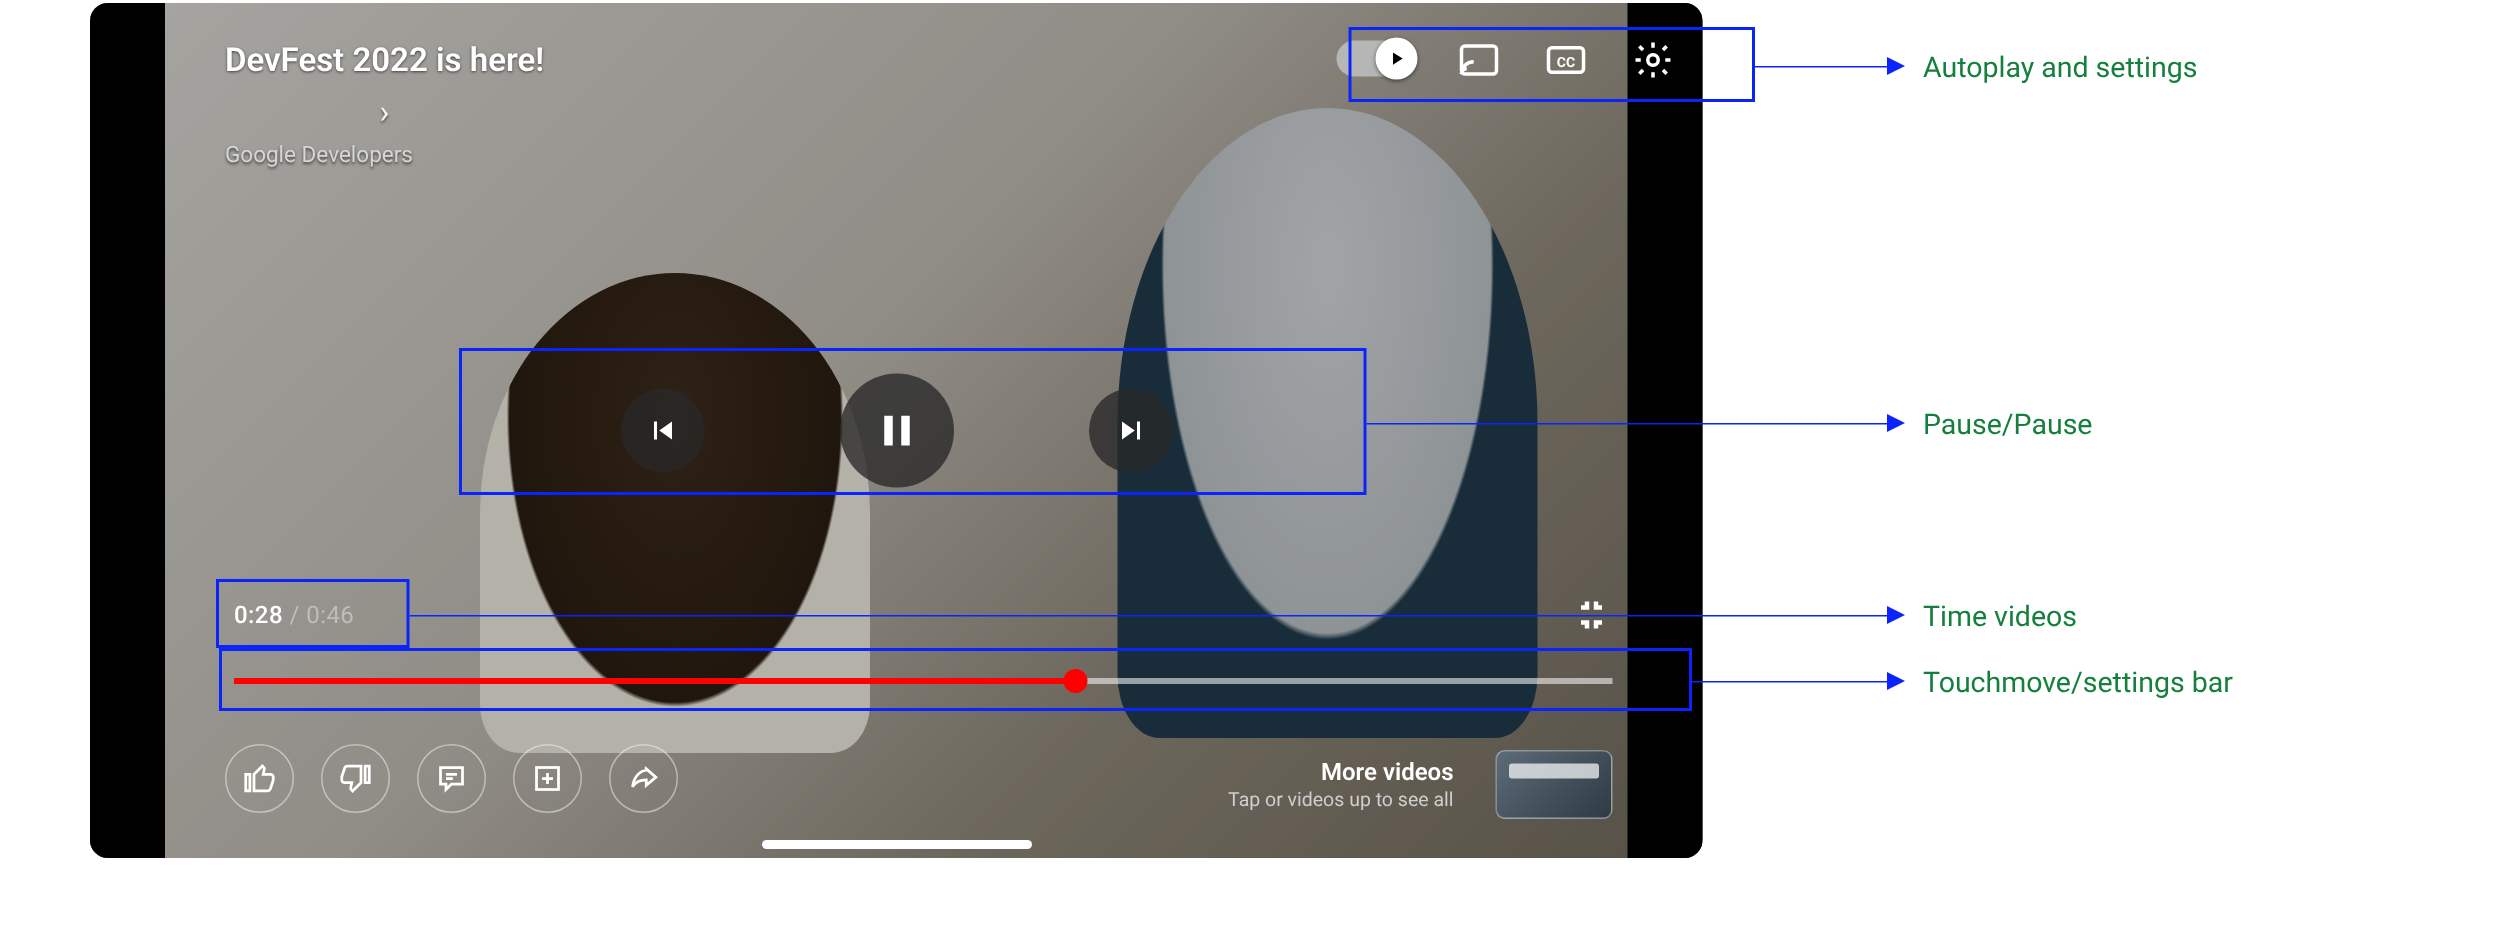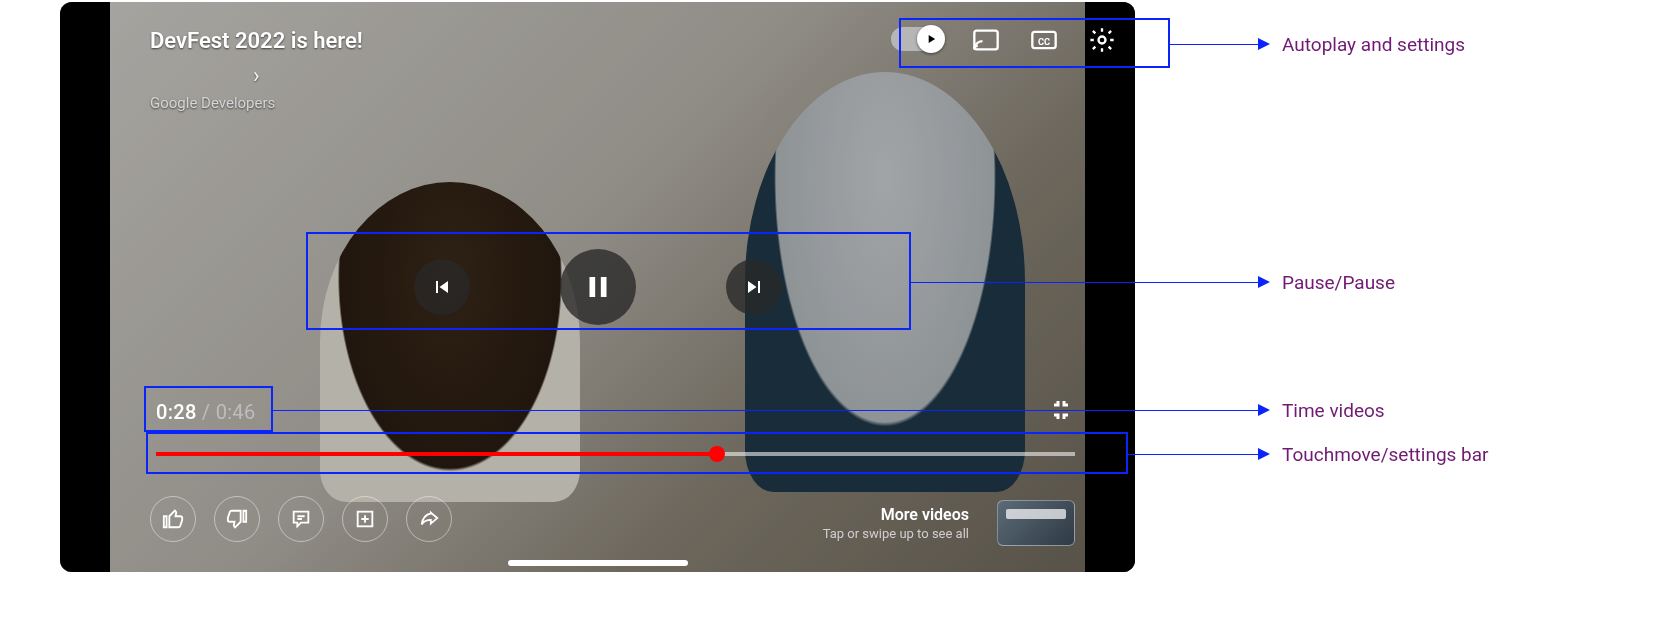--- a/index.html
+++ b/index.html
@@ -59,21 +59,21 @@
   .ctrl-icon{width:30px;height:30px;display:flex;align-items:flex-end;justify-content:center;cursor:pointer;}
   .ctrl-icon svg{width:28px;height:28px;stroke:#fff;fill:none;stroke-width:2;}
 
   
   .center-controls{position:absolute;left:50%;top:50%;transform:translate(-50%,-50%);display:flex;align-items:center;gap:90px;}
   .ctrl-btn{width:56px;height:56px;border-radius:50%;background:rgba(40,40,40,.78);display:flex;align-items:center;justify-content:center;cursor:pointer;}
   .ctrl-btn.big{width:76px;height:76px;}
   .ctrl-btn svg{fill:#fff;}
 
   
-  .time-row{position:absolute;left:96px;top:398px;font-size:20px;color:#fff;font-weight:500;letter-spacing:.3px;}
+  .time-row{position:absolute;left:96px;top:398px;font-size:16px;color:#fff;font-weight:500;letter-spacing:.3px;}
   .time-row .dur{color:#bdbdbd;font-weight:400;}
 
   
   .progress{position:absolute;left:96px;right:60px;top:450px;height:4px;background:rgba(255,255,255,.55);cursor:pointer;}
   .progress .played{position:absolute;left:0;top:0;height:100%;background:#ff0000;}
   .progress .scrubber{position:absolute;top:50%;width:16px;height:16px;border-radius:50%;background:#ff0000;transform:translate(-50%,-50%);} 
 
   .exit-fs{position:absolute;right:62px;top:396px;width:24px;height:24px;cursor:pointer;}
   .exit-fs svg{width:24px;height:24px;stroke:#fff;stroke-width:3;fill:none;}
 
@@ -93,21 +93,21 @@
 
   
   .anno-box{position:absolute;border:2px solid #0b24fb;pointer-events:none;}
   #anno-top{left:899px;top:18px;width:271px;height:50px;}
   #anno-center{left:306px;top:232px;width:605px;height:98px;}
   #anno-time{left:144px;top:386px;width:129px;height:46px;}
   #anno-prog{left:146px;top:432px;width:982px;height:42px;}
 
   .arrow-line{position:absolute;height:0;border-top:1.5px solid #0b24fb;}
   .arrow-head{position:absolute;width:0;height:0;border-top:6px solid transparent;border-bottom:6px solid transparent;border-right:12px solid #0b24fb;}
-  .label{position:absolute;font-size:19px;color:#701a75;white-space:nowrap;}
+  .label{position:absolute;font-size:19px;color:#15803d;white-space:nowrap;}
 
 </style>
 </head>
 <body>
 
 <div class="player">
   <div class="video-surface">
     <div class="person1"></div>
     <div class="person2"></div>
   </div>
@@ -211,21 +211,21 @@
     <div class="act">
       <svg viewBox="0 0 24 24">
           <path d="M14 5l7 6-7 6v-4c-5 0-8 2-10 5 1-6 4-11 10-12V5z"></path>
         </svg>
     </div>
   </div>
 
   <div class="more-videos">
     <div>
       <div class="mv-title">More videos</div>
-      <div class="mv-sub">Tap or swipe up to see all</div>
+      <div class="mv-sub">Tap or videos up to see all</div>
     </div>
     <div class="mv-thumb"></div>
   </div>
 
   <div class="home-ind"></div>
 </div>
 
 <div class="anno-box" id="anno-top"></div>
 <div class="anno-box" id="anno-center"></div>
 <div class="anno-box" id="anno-time"></div>

